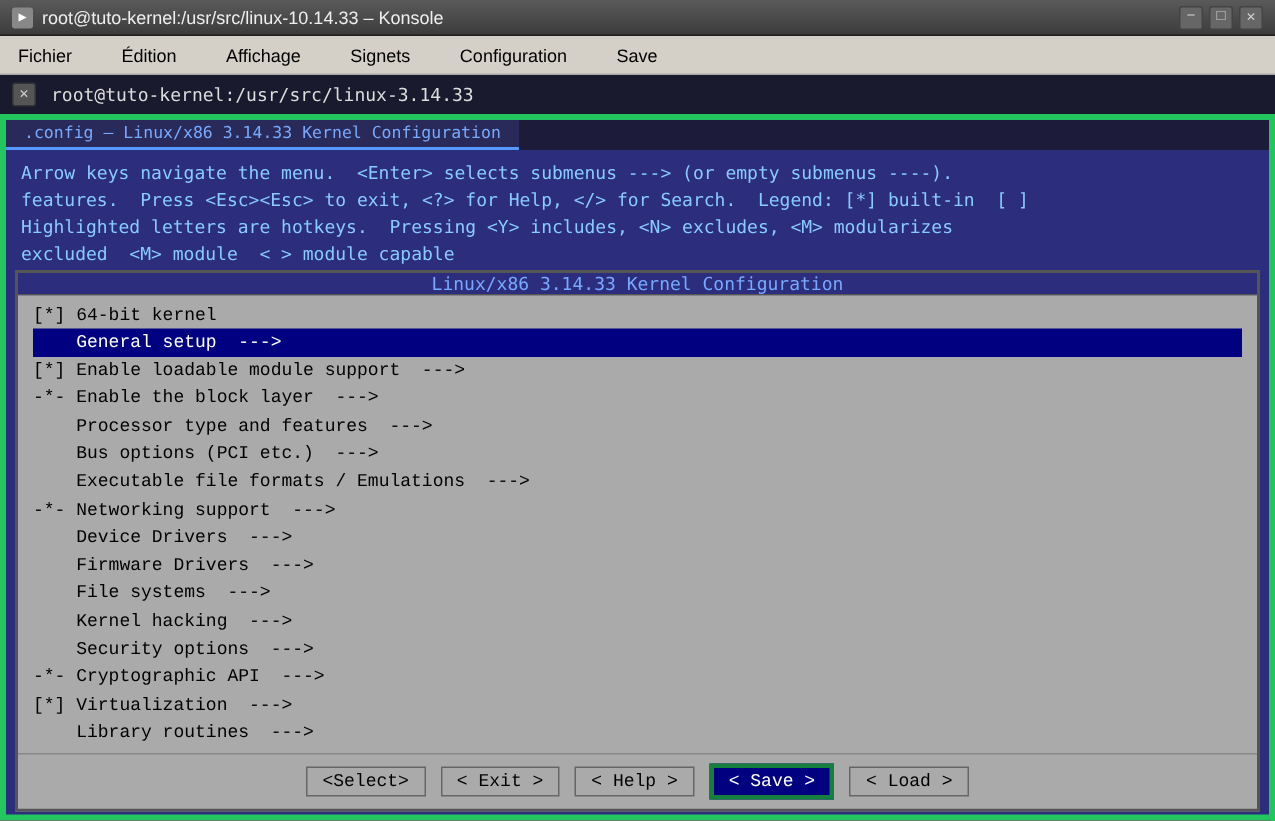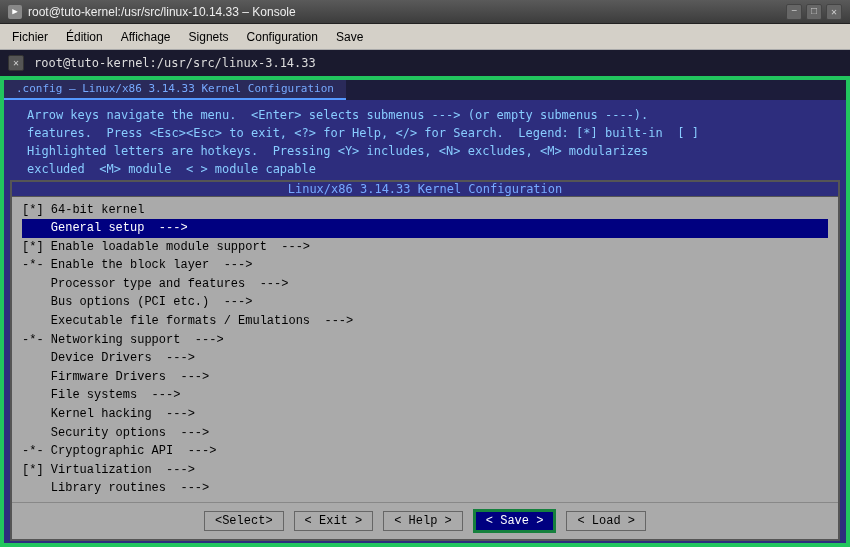--- a/index.html
+++ b/index.html
@@ -64,21 +64,21 @@
     }
 
     
     #menubar {
       background: #d4d0c8;
       height: 26px;
       display: flex;
       align-items: center;
       padding: 0 4px;
       border-bottom: 1px solid #aaa;
-      gap: 2px;
+      gap: 17px;
     }
     .menu-item {
       padding: 2px 8px;
       font-family: sans-serif;
       font-size: 12px;
       color: #000;
       cursor: pointer;
       border-radius: 2px;
     }
 
@@ -149,21 +149,20 @@
     }
 
     
     #kconfig-info {
       background: #2d2d7d;
       color: #7af;
       font-family: monospace;
       font-size: 12px;
       padding: 4px 8px 2px 8px;
       line-height: 1.5;
-      margin-left: 13px;
     }
 
     
     #kconfig-dialog {
       background: #aaaaaa;
       border: 2px solid #555;
       flex: 1;
       display: flex;
       flex-direction: column;
       margin: 0 4px;

